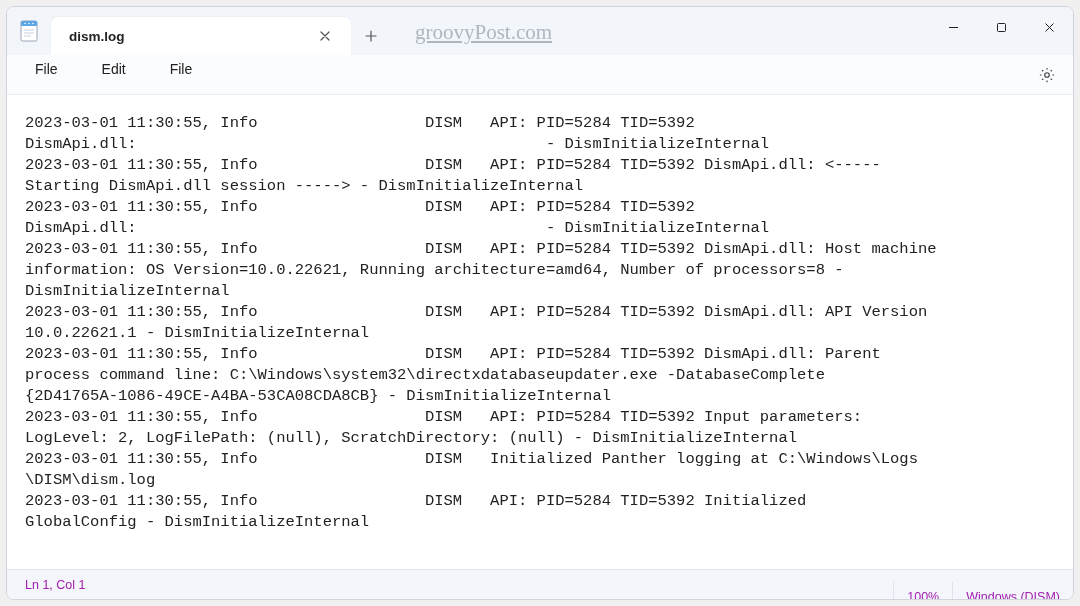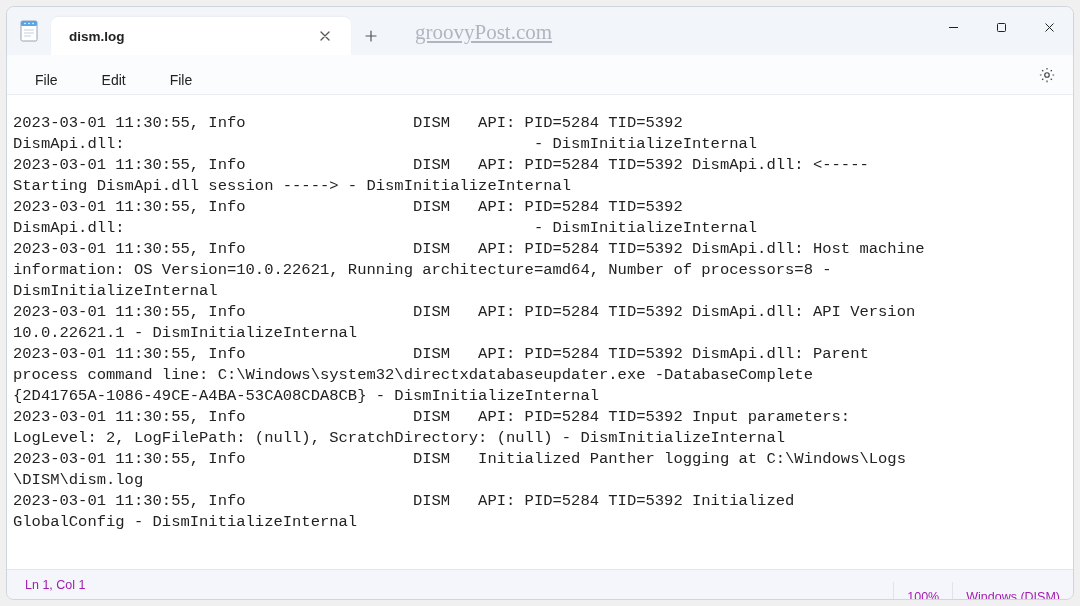--- a/index.html
+++ b/index.html
@@ -99,21 +99,21 @@
     .win-btn {
       width: 48px;
       height: 40px;
       display: flex;
       align-items: center;
       justify-content: center;
       cursor: pointer;
     }
     .menubar {
       display: flex;
-      align-items: flex-end;
+      align-items: flex-start;
       height: 40px;
       background: #fbfcfe;
       padding-left: 18px;
       border-bottom: 1px solid #ebedf2;
       position: relative;
     }
     .menu-item {
       font-size: 14px;
       color: #222;
       padding: 6px 10px;
@@ -128,21 +128,21 @@
       width: 24px;
       height: 24px;
       display: flex;
       align-items: center;
       justify-content: center;
       cursor: pointer;
     }
     .content {
       flex: 1;
       background: #fff;
-      padding: 18px 18px 0 6px;
+      padding: 18px 18px 0 18px;
       overflow: hidden;
     }
     .log-text {
       font-family: Consolas, "Courier New", monospace;
       font-size: 15.5px;
       line-height: 21px;
       color: #222;
       white-space: pre-wrap;
       word-break: break-all;
     }

